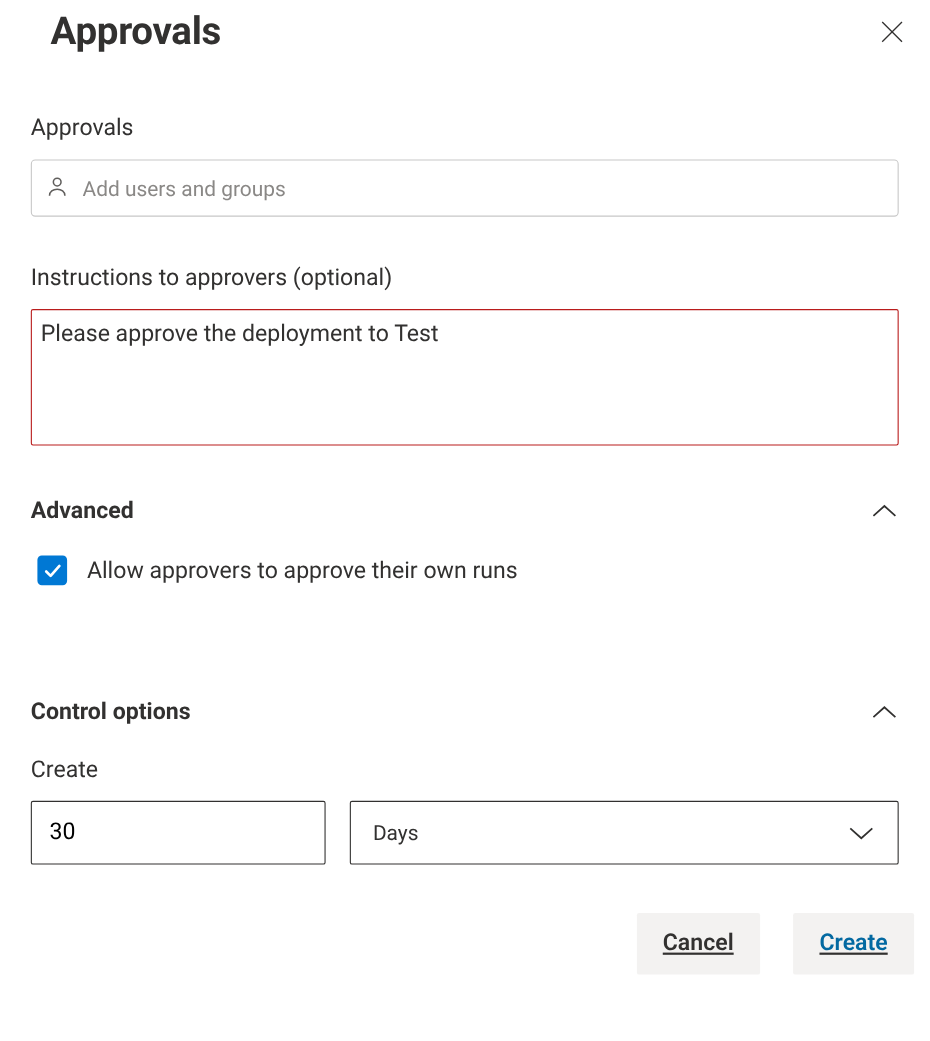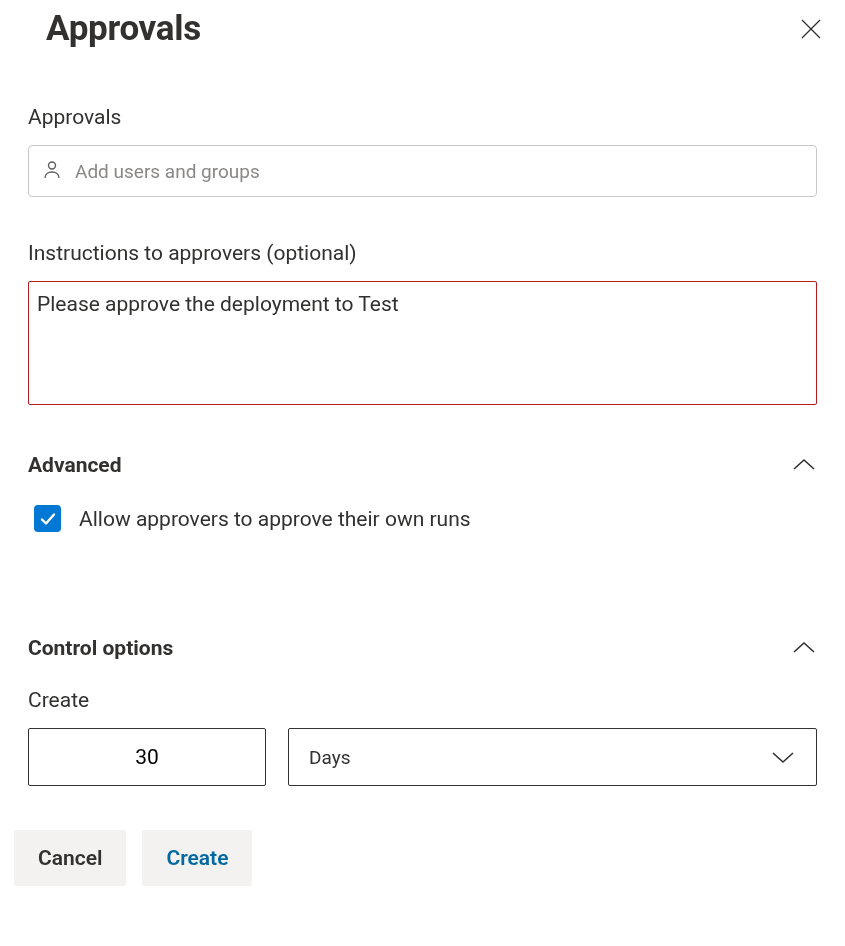--- a/index.html
+++ b/index.html
@@ -91,46 +91,47 @@
       background: #0078d4;
       border-radius: 4px;
       display: flex;
       align-items: center;
       justify-content: center;
       cursor: pointer;
     }
     .checkbox-label { font-size: 21px; }
     .timeout-row { display: flex; gap: 22px; }
     .timeout-number {
-      width: 238px;
+      width: 268px;
       height: 58px;
       border: 1px solid #323130;
       border-radius: 2px;
       padding: 0 16px;
       font-size: 21px;
       font-family: inherit;
       outline: none;
-      text-align: center;
     }
     .timeout-unit {
       flex: 1;
       height: 58px;
       border: 1px solid #323130;
       border-radius: 2px;
       display: flex;
       align-items: center;
       justify-content: space-between;
       padding: 0 20px;
       cursor: pointer;
     }
     .timeout-unit-text { font-size: 19px; }
     .footer {
       display: flex;
-      gap: 16px;
+      justify-content: flex-end;
+      gap: 30px;
       margin-top: 44px;
+      text-decoration: underline;
     }
     .btn {
       height: 56px;
       padding: 0 24px;
       border: none;
       font-size: 21px;
       font-weight: 600;
       font-family: inherit;
       cursor: pointer;
       display: flex;

